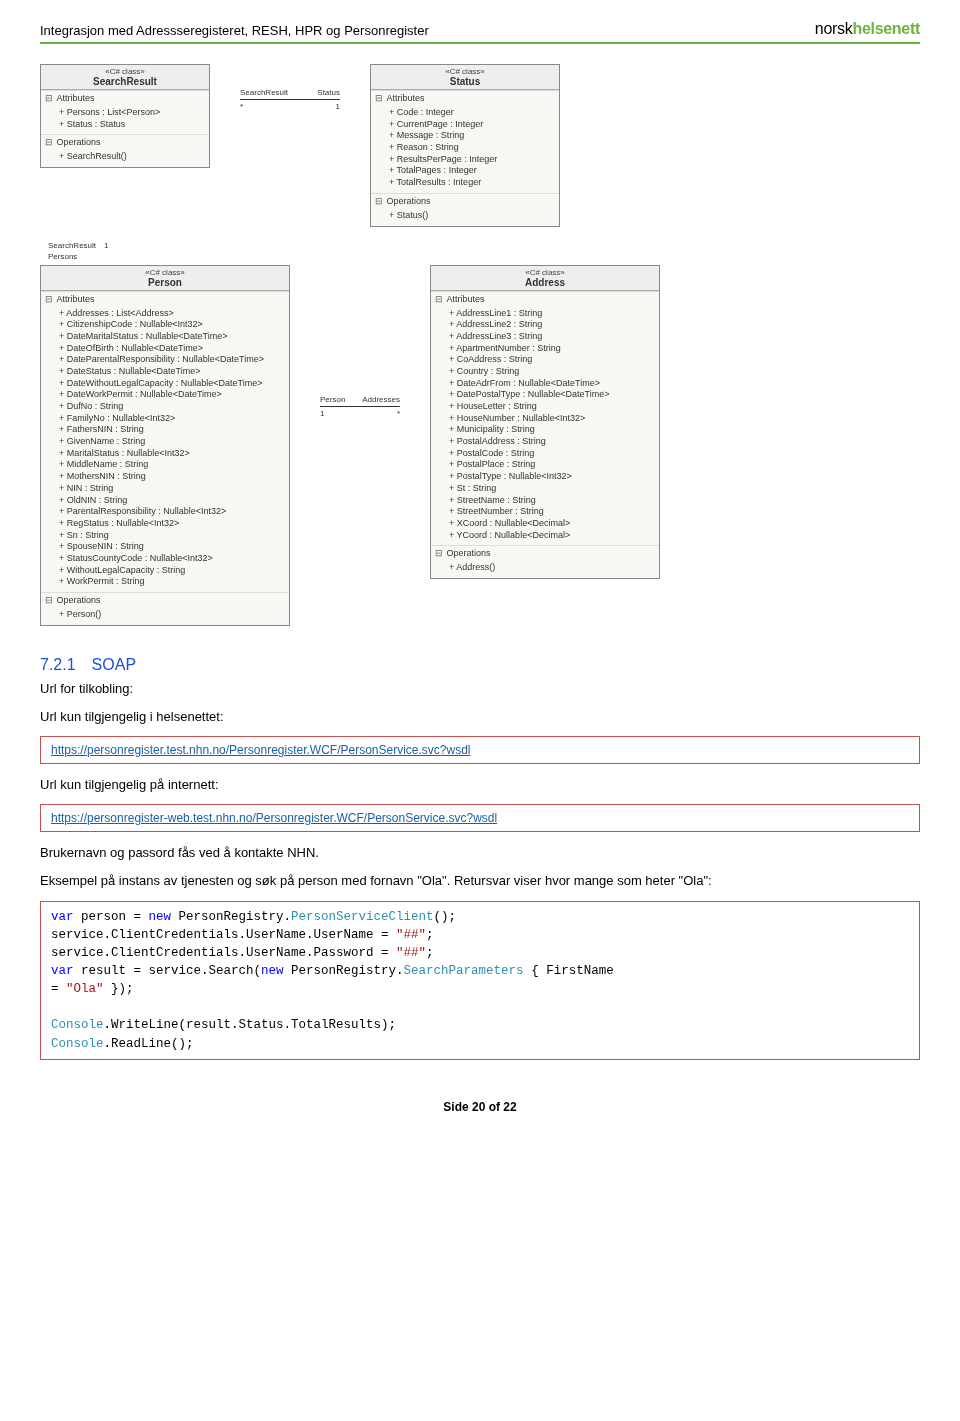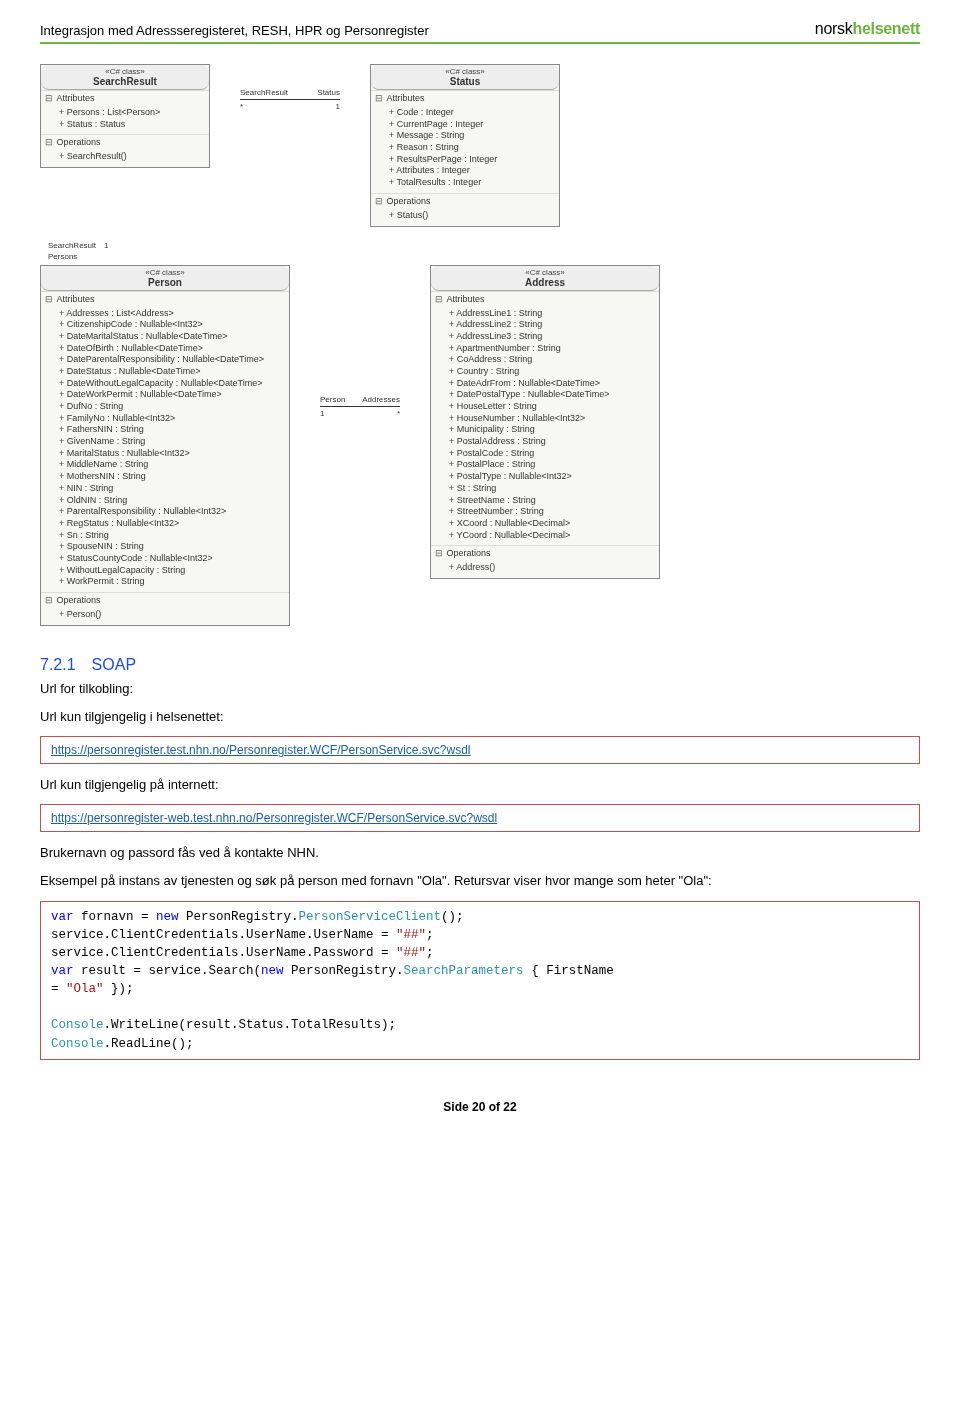--- a/index.html
+++ b/index.html
@@ -37,21 +37,20 @@
   .uml-row2 { display: flex; align-items: flex-start; gap: 30px; }
   .uml-class {
     border: 1px solid #888;
     background: #f7f7f3;
   }
   .uml-class-head {
     text-align: center;
     background: #eee;
     border-bottom: 1px solid #aaa;
     padding: 2px 9px;
-    border-radius: 8px;
   }
   .uml-stereo { font-size: 8px; color: #444; }
   .uml-name { font-weight: bold; font-size: 10px; }
   .uml-section-title {
     display: flex; align-items: center;
     padding: 2px 4px;
     border-top: 1px solid #ddd;
   }
   .uml-section-title::before {
     content: "⊟"; font-size: 9px; margin-right: 4px; color: #666;
@@ -158,21 +157,21 @@
           <div class="uml-stereo">«C# class»</div>
           <div class="uml-name">Status</div>
         </div>
         <div class="uml-section-title">Attributes</div>
         <div class="uml-items">
           <div>Code : Integer</div>
           <div>CurrentPage : Integer</div>
           <div>Message : String</div>
           <div>Reason : String</div>
           <div>ResultsPerPage : Integer</div>
-          <div>Attributes : Integer</div>
+          <div>TotalPages : Integer</div>
           <div>TotalResults : Integer</div>
         </div>
         <div class="uml-section-title">Operations</div>
         <div class="uml-items">
           <div>Status()</div>
         </div>
       </div>
     </div>
 
     <div style="display:flex; gap:8px; margin-left:8px; margin-bottom:2px; font-size:8px;">
@@ -282,21 +281,21 @@
 
   <p>Url kun tilgjengelig på internett:</p>
 
   <div class="linkbox">
     <a href="#">https://personregister-web.test.nhn.no/Personregister.WCF/PersonService.svc?wsdl</a>
   </div>
 
   <p>Brukernavn og passord fås ved å kontakte NHN.</p>
   <p>Eksempel på instans av tjenesten og søk på person med fornavn "Ola". Retursvar viser hvor mange som heter "Ola":</p>
 
-  <div class="codebox"><span class="kw">var</span><span> fornavn = </span><span class="kw">new</span><span> PersonRegistry.</span><span class="tp">PersonServiceClient</span><span>();</span>
+  <div class="codebox"><span class="kw">var</span><span> person = </span><span class="kw">new</span><span> PersonRegistry.</span><span class="tp">PersonServiceClient</span><span>();</span>
 <span>service.ClientCredentials.UserName.UserName = </span><span class="str">"##"</span><span>;</span>
 <span>service.ClientCredentials.UserName.Password = </span><span class="str">"##"</span><span>;</span>
 <span class="kw">var</span><span> result = service.Search(</span><span class="kw">new</span><span> PersonRegistry.</span><span class="tp">SearchParameters</span><span> { FirstName</span>
 <span>= </span><span class="str">"Ola"</span><span> });</span>
 
 <span class="tp">Console</span><span>.WriteLine(result.Status.TotalResults);</span>
 <span class="tp">Console</span><span>.ReadLine();</span></div>
 
   <div class="footer">Side 20 of 22</div>
 </div>

